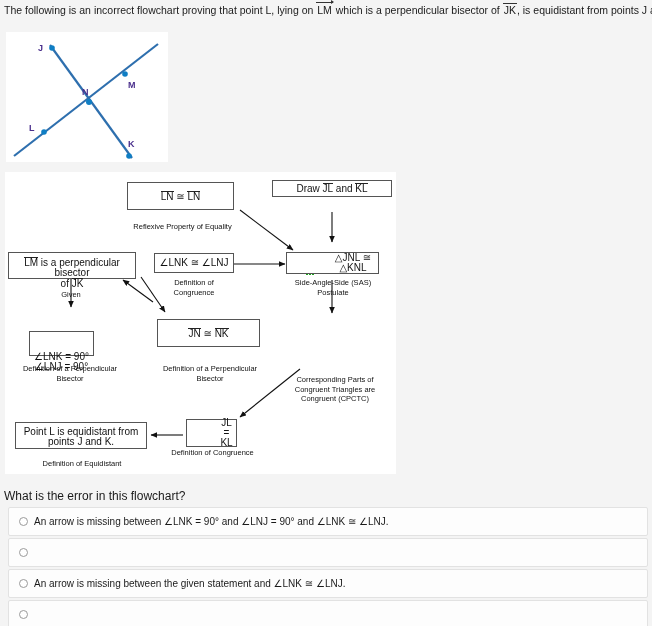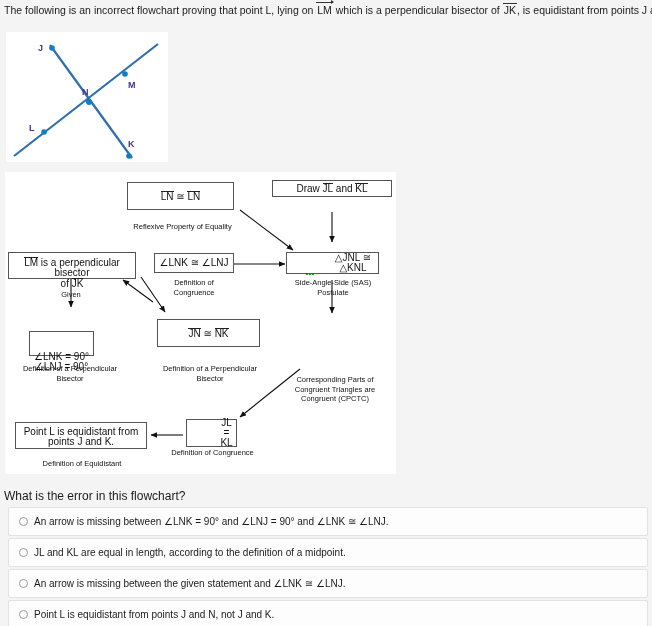--- a/index.html
+++ b/index.html
@@ -235,22 +235,20 @@
 </div>
 
 <div class="qtext">What is the error in this flowchart?</div>
 
 <div class="opt" style="top:507px;">
   <div class="radio"></div>
   <div class="opt-label">An arrow is missing between ∠LNK = 90° and ∠LNJ = 90° and ∠LNK ≅ ∠LNJ.</div>
 </div>
 <div class="opt" style="top:538px;">
   <div class="radio"></div>
-  <div class="opt-label">JL and KL are equal in length, according to the definition of a midpoint.</div>
 </div>
 <div class="opt" style="top:569px;">
   <div class="radio"></div>
   <div class="opt-label">An arrow is missing between the given statement and ∠LNK ≅ ∠LNJ.</div>
 </div>
 <div class="opt" style="top:600px;">
   <div class="radio"></div>
-  <div class="opt-label">Point L is equidistant from points J and N, not J and K.</div>
 </div>
 
 </body></html>

